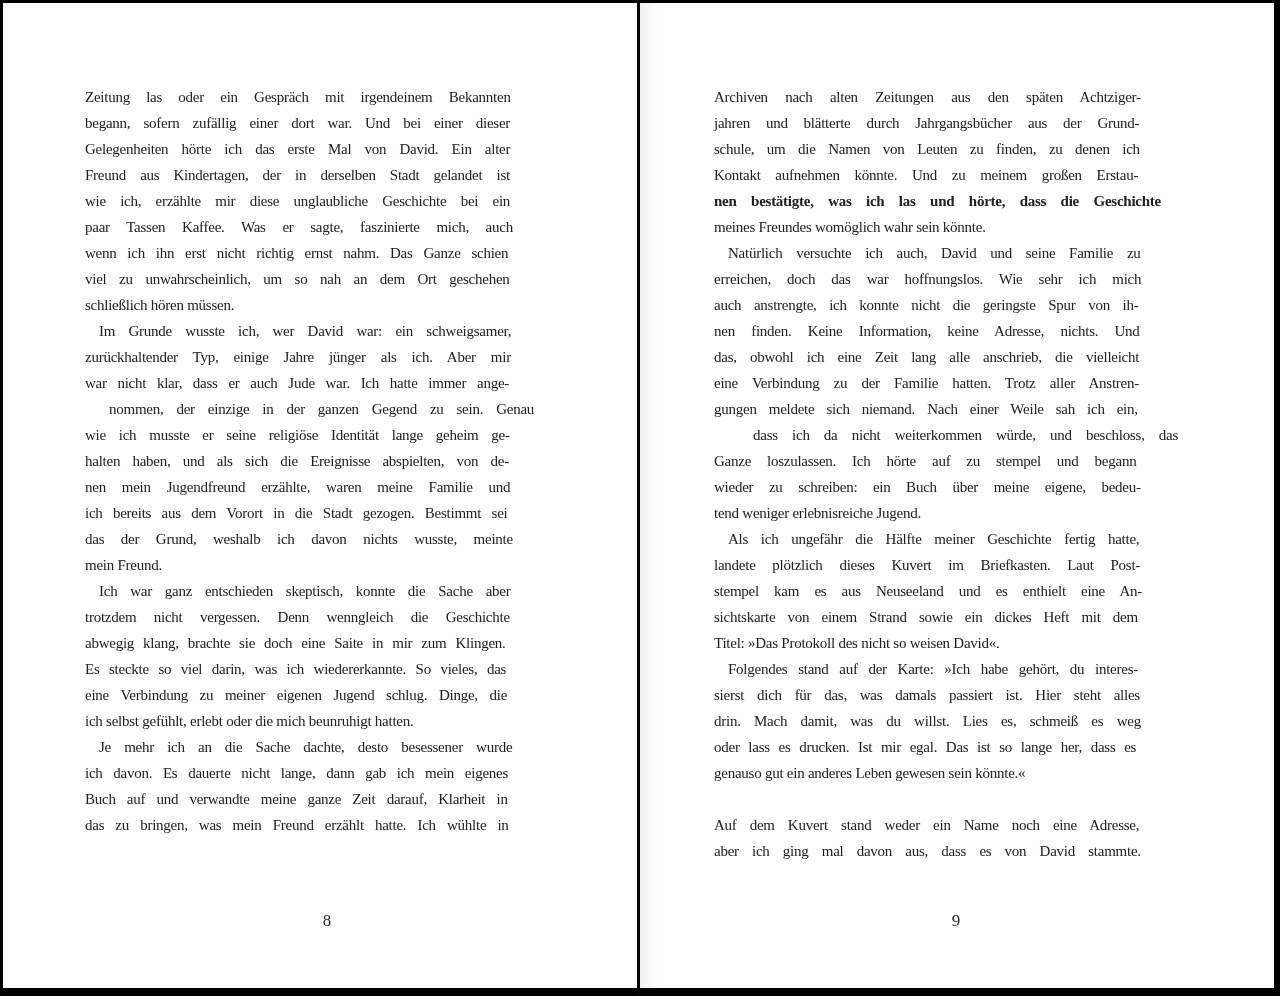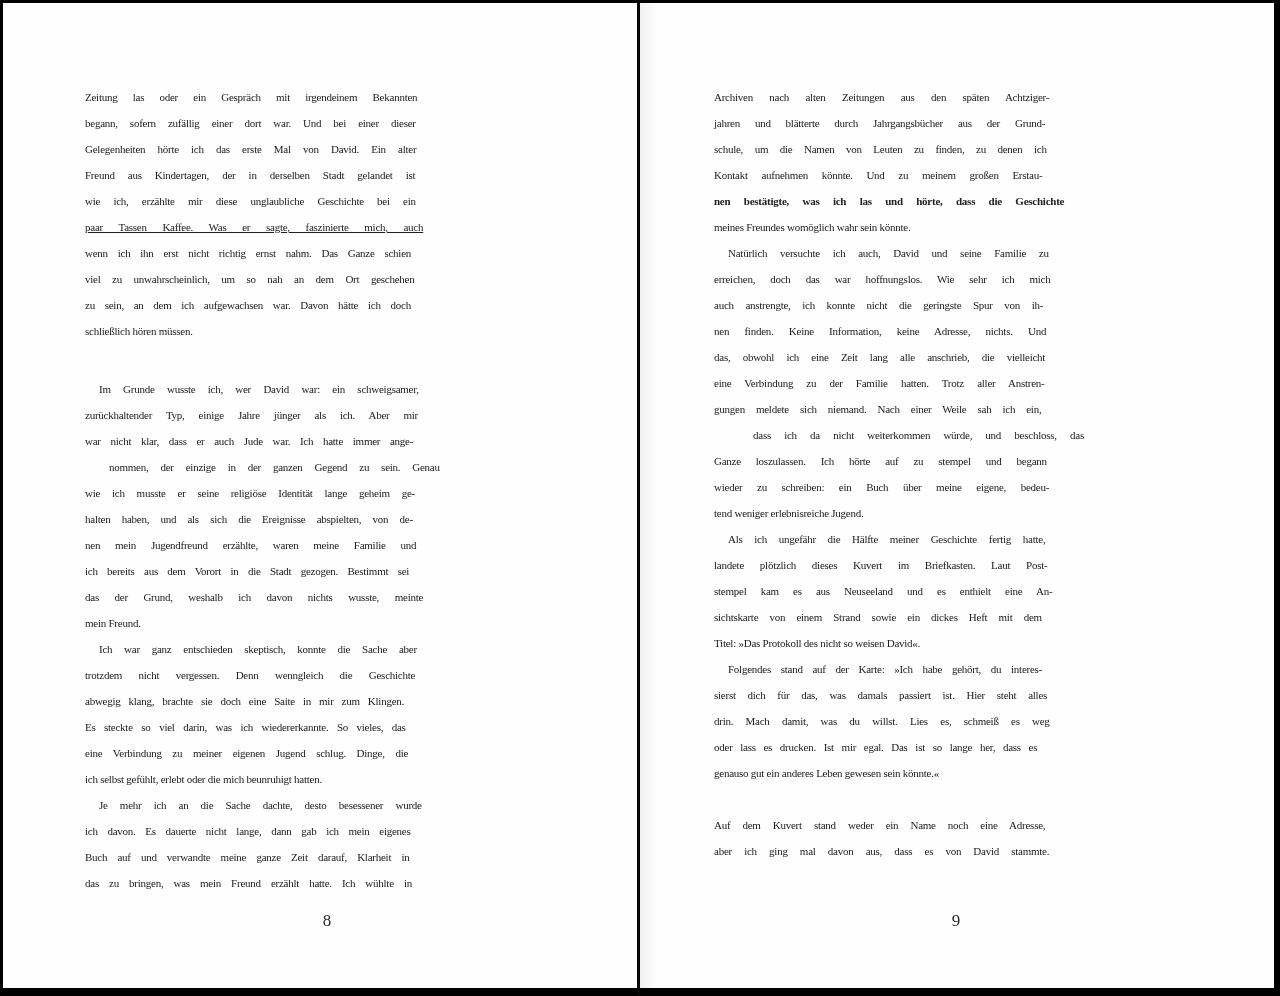--- a/index.html
+++ b/index.html
@@ -34,21 +34,21 @@
     position: absolute;
     left: 640px; top: 0;
     width: 18px; height: 100%;
     background: linear-gradient(to right, rgba(0,0,0,0.05), rgba(0,0,0,0));
   }
 
   .page-text {
     position: absolute;
     top: 84px;
     width: 484px;
-    font-size: 11px;
+    font-size: 15px;
     letter-spacing: -0.25px;
     line-height: 26px;
     text-rendering: optimizeLegibility;
   }
   .page-text.left-page  { left: 85px;  }
   .page-text.right-page { left: 714px; }
 
   .para { margin: 0; }
   .para.gap { margin-top: 26px; }
 
@@ -82,28 +82,27 @@
   <div class="divider"></div>
   <div class="gutter-shade"></div>
 
   <div class="page-text left-page" id="left-text">
       <div class="para">
         <div class="line"><span style="word-spacing: 12.7679px;">Zeitung las oder ein Gespräch mit irgendeinem Bekannten</span></div>
         <div class="line"><span style="word-spacing: 9.60417px;">begann, sofern zufällig einer dort war. Und bei einer dieser</span></div>
         <div class="line"><span style="word-spacing: 9.71007px;">Gelegenheiten hörte ich das erste Mal von David. Ein alter</span></div>
         <div class="line"><span style="word-spacing: 10.6465px;">Freund aus Kindertagen, der in derselben Stadt gelandet ist</span></div>
         <div class="line"><span style="word-spacing: 10.7754px;">wie ich, erzählte mir diese unglaubliche Geschichte bei ein</span></div>
-        <div class="line"><span style="word-spacing: 13.1992px; text-decoration: underline;">paar Tassen Kaffee. Was er sagte, faszinierte mich, auch</span></div>
+        <div class="line"><span style="word-spacing: 13.1992px;">paar Tassen Kaffee. Was er sagte, faszinierte mich, auch</span></div>
         <div class="line"><span style="word-spacing: 7.37656px;">wenn ich ihn erst nicht richtig ernst nahm. Das Ganze schien</span></div>
         <div class="line"><span style="word-spacing: 9.11285px;">viel zu unwahrscheinlich, um so nah an dem Ort geschehen</span></div>
-        <div class="line"><span style="word-spacing: 7.28125px;">zu sein, an dem ich aufgewachsen war. Davon hätte ich doch</span></div>
         <div class="line"><span>schließlich hören müssen.</span></div>
       </div>
       <div class="para">
-        <div class="line" style="padding-left: 14px; margin-top: 32px;"><span style="word-spacing: 9.86328px;">Im Grunde wusste ich, wer David war: ein schweigsamer,</span></div>
+        <div class="line" style="padding-left: 14px;"><span style="word-spacing: 9.86328px;">Im Grunde wusste ich, wer David war: ein schweigsamer,</span></div>
         <div class="line"><span style="word-spacing: 11.4805px; text-align: right;">zurückhaltender Typ, einige Jahre jünger als ich. Aber mir</span></div>
         <div class="line"><span style="word-spacing: 7.21591px; text-align: right;">war nicht klar, dass er auch Jude war. Ich hatte immer ange-</span></div>
         <div class="line"><span style="word-spacing: 9.46528px; margin-left: 24px;">nommen, der einzige in der ganzen Gegend zu sein. Genau</span></div>
         <div class="line"><span style="word-spacing: 9.38715px;">wie ich musste er seine religiöse Identität lange geheim ge-</span></div>
         <div class="line"><span style="word-spacing: 8.76389px;">halten haben, und als sich die Ereignisse abspielten, von de-</span></div>
         <div class="line"><span style="word-spacing: 12.3772px;">nen mein Jugendfreund erzählte, waren meine Familie und</span></div>
         <div class="line"><span style="word-spacing: 6.87812px;">ich bereits aus dem Vorort in die Stadt gezogen. Bestimmt sei</span></div>
         <div class="line"><span style="word-spacing: 13.0996px;">das der Grund, weshalb ich davon nichts wusste, meinte</span></div>
         <div class="line"><span>mein Freund.</span></div>
       </div>

